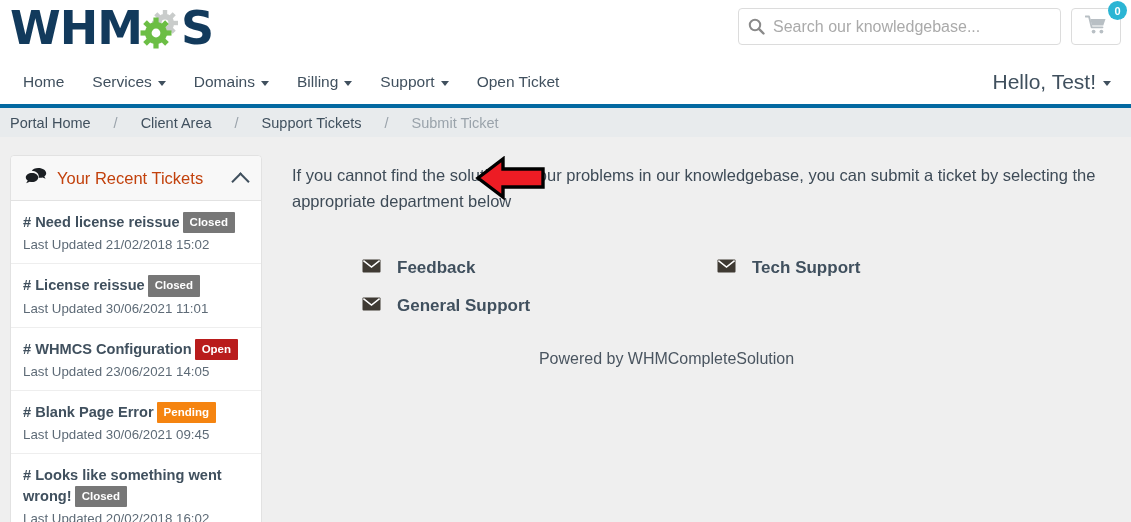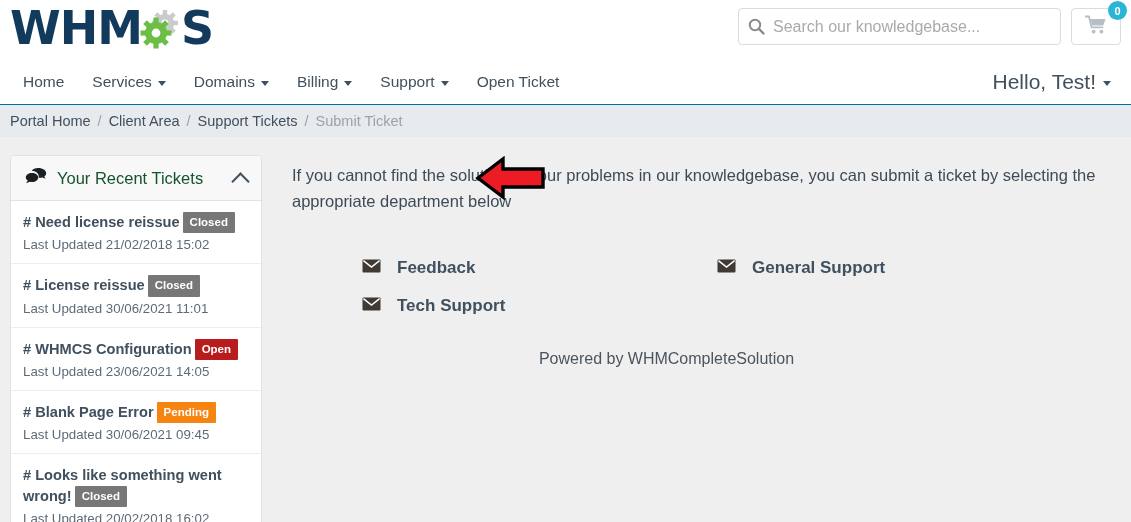--- a/index.html
+++ b/index.html
@@ -114,23 +114,23 @@
     font-size: 21px; color: #40505e;
     cursor: pointer;
   }
 
   
   .breadcrumb {
     height: 33px;
     background: #e8ebed;
     display: flex; align-items: center;
     padding-left: 10px;
-    gap: 0;
+    gap: 16px;
     font-size: 14.5px;
-    border-top: 1px solid #0369a1;
+    border-top: 4px solid #0369a1;
   }
   .crumb { color: #40505e; cursor: pointer; }
   .crumb.active { color: #9aa3ab; cursor: default; }
   .crumb-sep { color: #9aa3ab; padding: 0 7px; }
 
   
   .content {
     display: flex;
     padding-top: 18px;
   }
@@ -147,21 +147,21 @@
     border-bottom: 1px solid #e2e2e2;
     height: 45px;
     display: flex; align-items: center;
     padding: 0 14px;
     gap: 10px;
     cursor: pointer;
     border-radius: 4px 4px 0 0;
   }
   .panel-title {
     font-size: 16.5px;
-    color: #14532d;
+    color: #c2410c;
     flex: 1;
   }
   .chev {
     width: 13px; height: 13px;
     border-left: 2px solid #40505e;
     border-top: 2px solid #40505e;
     transform: rotate(45deg);
     position: relative; top: 3px;
   }
   .ticket {
@@ -418,31 +418,31 @@
         <span class="dept-label">Feedback</span>
       </div>
 
       <div class="dept">
         <span class="envelope">
           <svg width="19" height="14" viewBox="0 0 19 14">
             <rect x="0.5" y="0.5" width="18" height="13" rx="1" fill="#3f3a33"></rect>
             <path d="M1.4 1.6 L9.5 8.1 L17.6 1.6" fill="none" stroke="#ffffff" stroke-width="1.5"></path>
           </svg>
         </span>
-        <span class="dept-label">General Support</span>
+        <span class="dept-label">Tech Support</span>
       </div>
 
       <div class="dept">
         <span class="envelope">
           <svg width="19" height="14" viewBox="0 0 19 14">
             <rect x="0.5" y="0.5" width="18" height="13" rx="1" fill="#3f3a33"></rect>
             <path d="M1.4 1.6 L9.5 8.1 L17.6 1.6" fill="none" stroke="#ffffff" stroke-width="1.5"></path>
           </svg>
         </span>
-        <span class="dept-label">Tech Support</span>
+        <span class="dept-label">General Support</span>
       </div>
 
       <div class="arrow-annot">
         <svg width="72" height="44" viewBox="0 0 72 44">
           <path d="M3 22 L28 3 L28 13 L68 13 L68 31 L28 31 L28 41 Z" fill="#ed1c24" stroke="#000000" stroke-width="3.4" stroke-linejoin="miter"></path>
         </svg>
       </div>
 
     </div>
 

